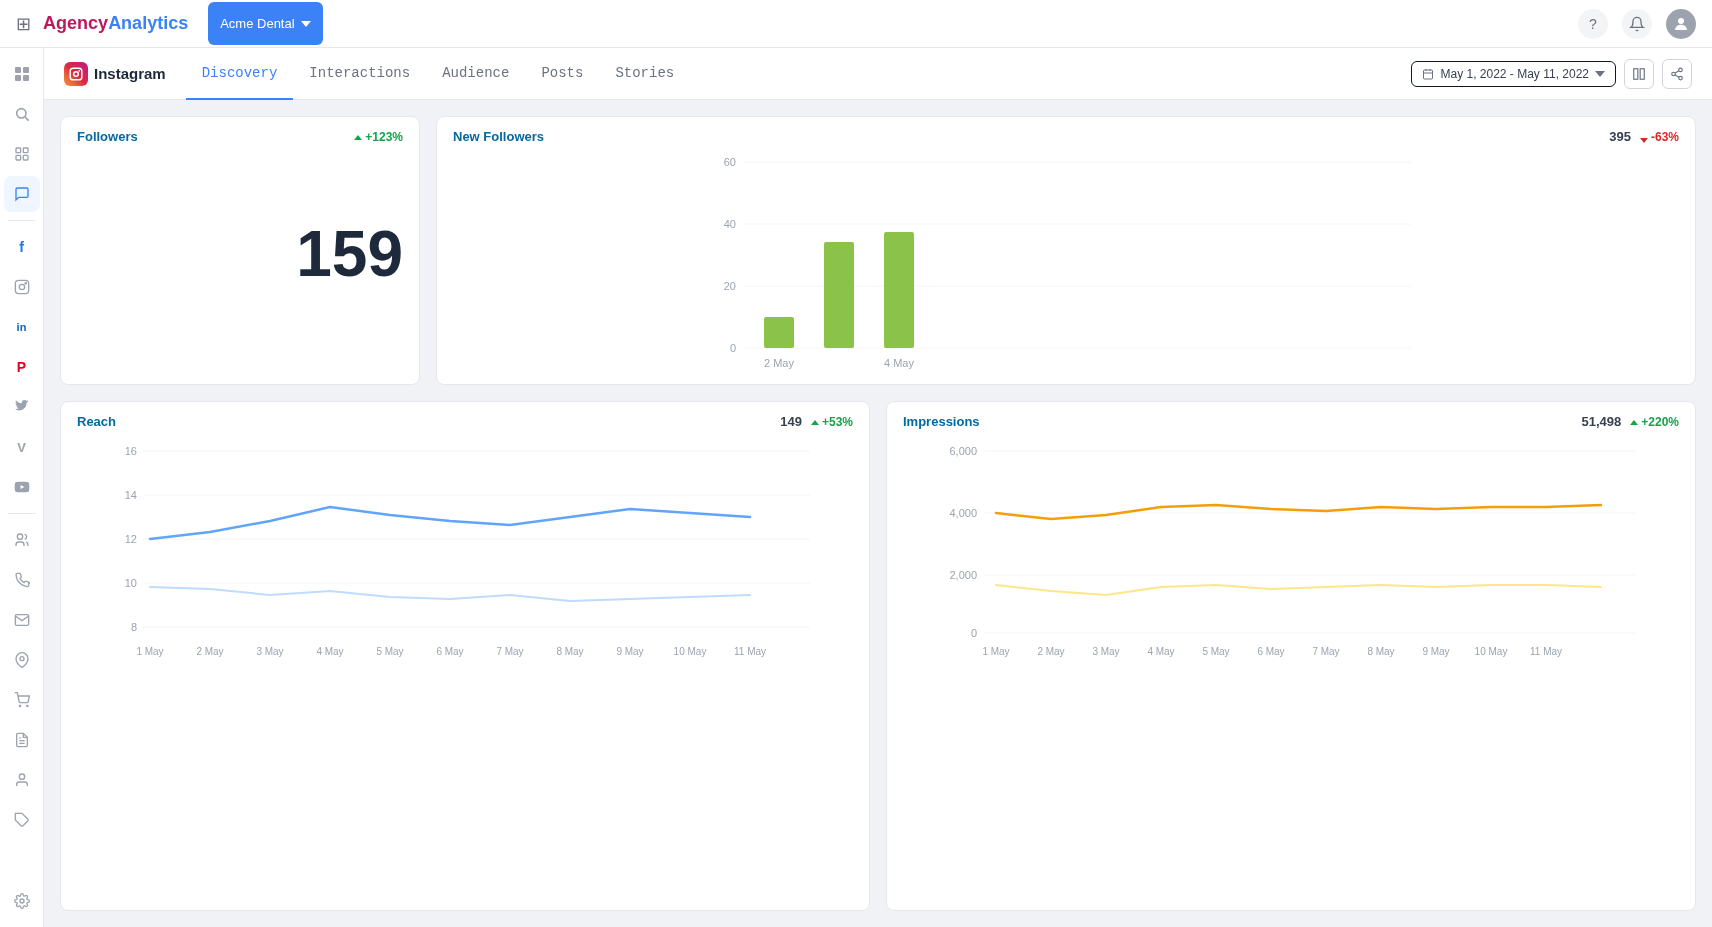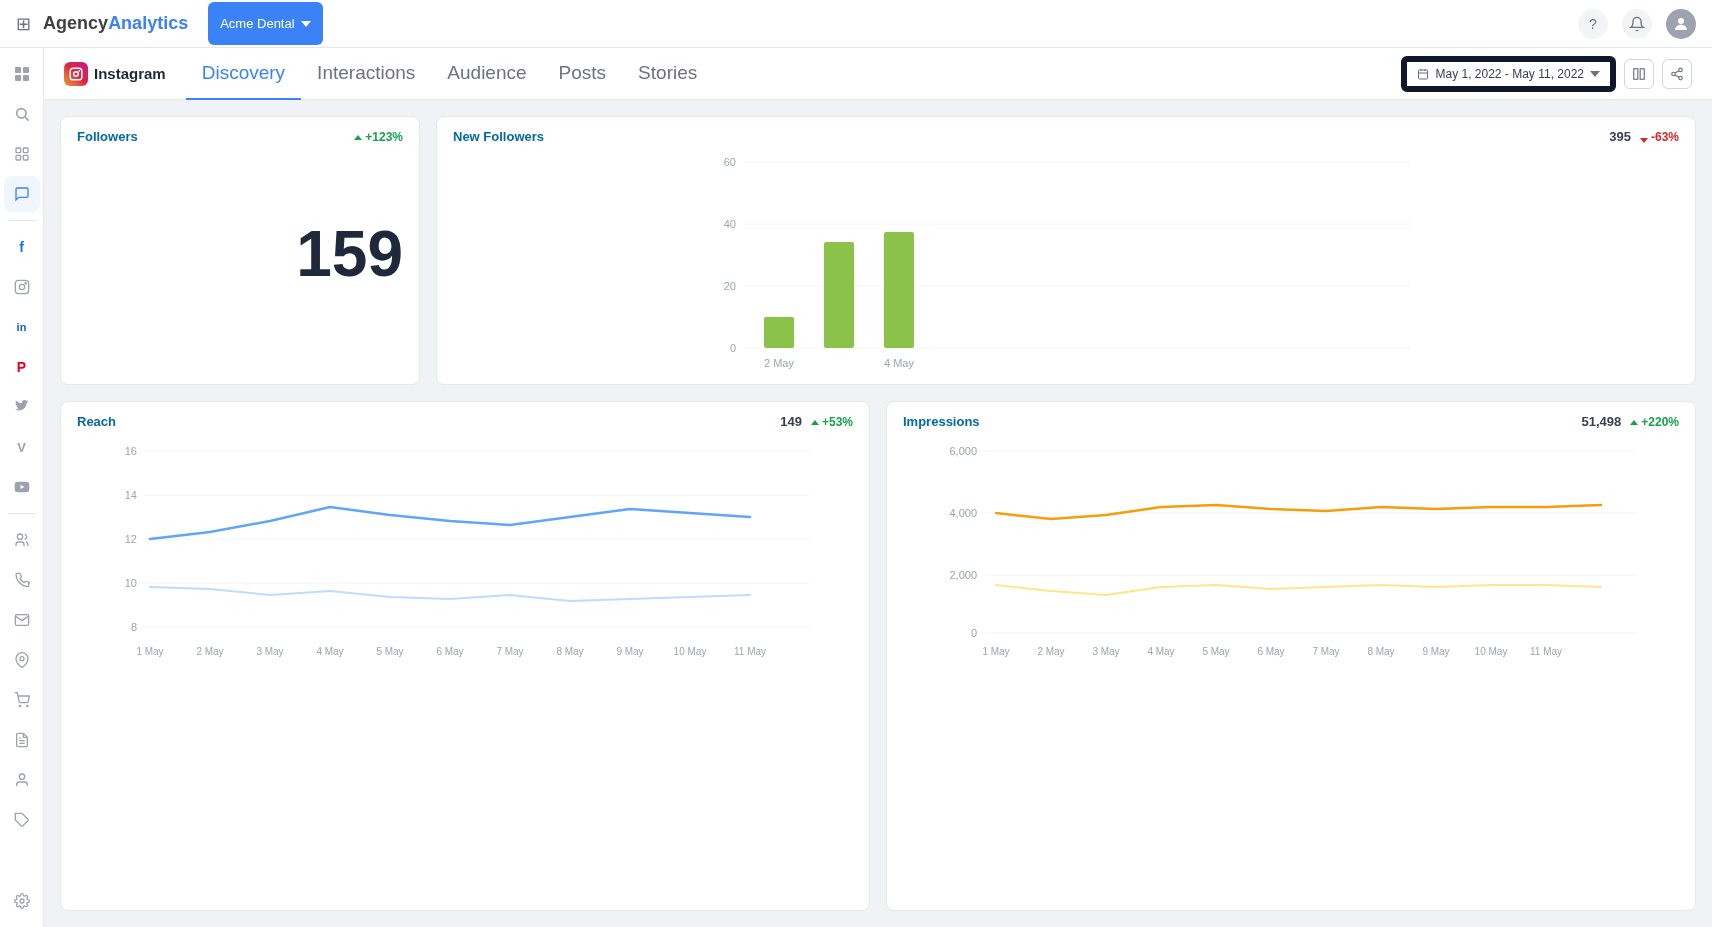--- a/index.html
+++ b/index.html
@@ -1,21 +1,21 @@
 <!DOCTYPE html>
 <html><head>
   <meta charset="utf-8">
   <style>
     * { box-sizing: border-box; margin: 0; padding: 0; }
     body { font-family: -apple-system, BlinkMacSystemFont, 'Segoe UI', sans-serif; background: #f0f2f5; display: flex; flex-direction: column; height: 927px; overflow: hidden; }
 
     
     .topbar { height: 48px; background: #fff; display: flex; align-items: center; padding: 0 16px; border-bottom: 1px solid #e5e7eb; gap: 12px; flex-shrink: 0; z-index: 10; }
     .topbar-logo { display: flex; align-items: center; gap: 0; font-size: 18px; font-weight: 700; color: #3b82f6; margin-right: 8px; }
-    .topbar-logo span.agency { color: #404040; }
+    .topbar-logo span.agency { color: #be185d; }
     .topbar-logo span.analytics { color: #3b82f6; }
     .acme-btn { background: #3b82f6; color: #fff; border: none; border-radius: 6px; padding: 14px 12px; font-size: 13px; cursor: pointer; display: flex; align-items: center; gap: 6px; }
     .acme-btn svg { width: 10px; height: 10px; fill: #fff; }
     .topbar-right { margin-left: auto; display: flex; align-items: center; gap: 14px; }
     .topbar-icon { width: 30px; height: 30px; border-radius: 50%; display: flex; align-items: center; justify-content: center; background: #f3f4f6; cursor: pointer; font-size: 14px; color: #6b7280; }
     .avatar { width: 30px; height: 30px; border-radius: 50%; background: #9ca3af; overflow: hidden; cursor: pointer; }
     .grid-icon { color: #6b7280; cursor: pointer; font-size: 18px; }
 
     
     .main-layout { display: flex; flex: 1; overflow: hidden; }
@@ -27,24 +27,24 @@
     .sidebar-divider { width: 28px; height: 1px; background: #e5e7eb; margin: 4px 0; }
 
     
     .content { flex: 1; display: flex; flex-direction: column; overflow: hidden; }
 
     
     .navbar { height: 52px; background: #fff; border-bottom: 1px solid #e5e7eb; display: flex; align-items: center; padding: 0 20px; gap: 0; flex-shrink: 0; }
     .navbar-brand { display: flex; align-items: center; gap: 6px; font-size: 15px; font-weight: 600; color: #1e293b; margin-right: 20px; }
     .instagram-icon { width: 24px; height: 24px; border-radius: 6px; background: linear-gradient(45deg, #f09433, #e6683c, #dc2743, #cc2366, #bc1888); display: flex; align-items: center; justify-content: center; color: #fff; font-size: 12px; }
     .nav-tabs { display: flex; align-items: center; gap: 0; }
-    .nav-tab { padding: 0 16px; height: 52px; display: flex; align-items: center; font-size: 19px; color: #6b7280; cursor: pointer; border-bottom: 2px solid transparent; transition: color 0.15s; }
+    .nav-tab { padding: 0 16px; height: 52px; display: flex; align-items: center; font-size: 14px; color: #6b7280; cursor: pointer; border-bottom: 2px solid transparent; transition: color 0.15s; font-family: Liberation Mono, monospace; }
     .nav-tab.active { color: #3b82f6; border-bottom-color: #3b82f6; font-weight: 500; }
     .navbar-right { margin-left: auto; display: flex; align-items: center; gap: 8px; }
-    .date-btn { display: flex; align-items: center; gap: 6px; border: 6px solid #0f172a; border-radius: 6px; padding: 5px 10px; font-size: 12px; color: #374151; background: #fff; cursor: pointer; }
+    .date-btn { display: flex; align-items: center; gap: 6px; border: 1px solid #0f172a; border-radius: 6px; padding: 5px 10px; font-size: 12px; color: #374151; background: #fff; cursor: pointer; }
     .view-icon-btn { width: 30px; height: 30px; display: flex; align-items: center; justify-content: center; border: 1px solid #d1d5db; border-radius: 6px; background: #fff; cursor: pointer; color: #6b7280; font-size: 14px; }
 
     
     .dashboard { flex: 1; overflow-y: auto; padding: 16px; display: flex; flex-direction: column; gap: 16px; background: #f0f2f5; }
 
     
     .card { background: #fff; border-radius: 8px; border: 1px solid #e5e7eb; overflow: hidden; }
     .card-header { display: flex; align-items: center; justify-content: space-between; padding: 12px 16px 8px; }
     .card-title { font-size: 13px; font-weight: 600; color: #0369a1; }
     .badge-green { color: #16a34a; font-size: 12px; font-weight: 600; display: flex; align-items: flex-end; gap: 2px; }

